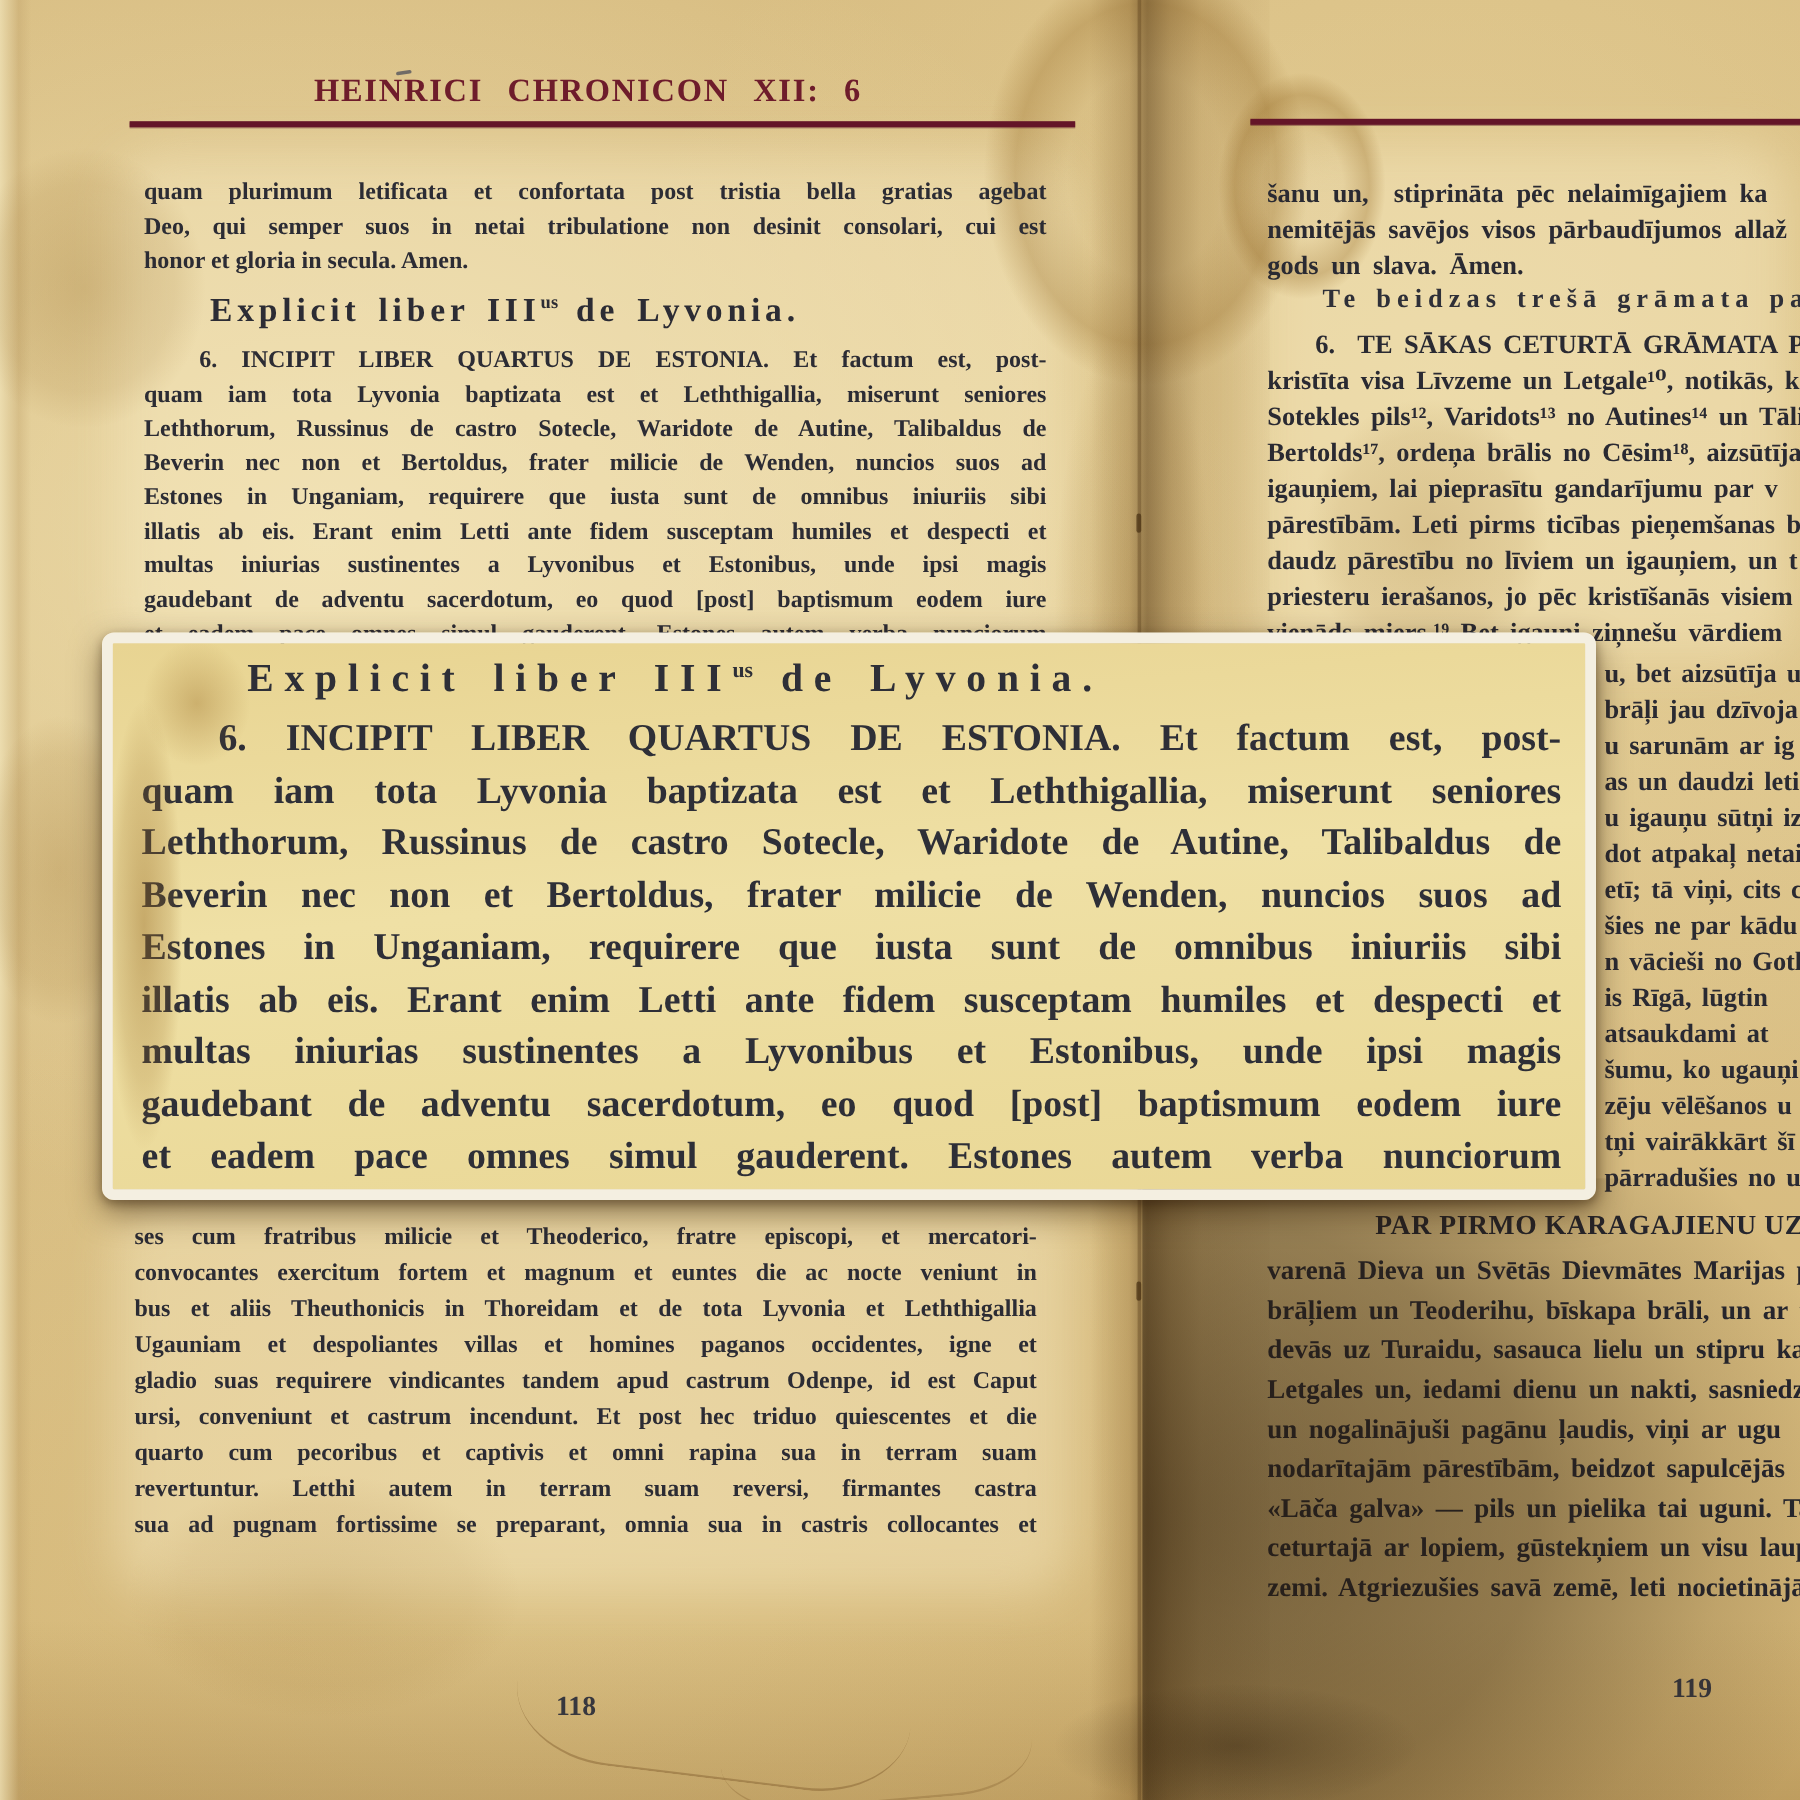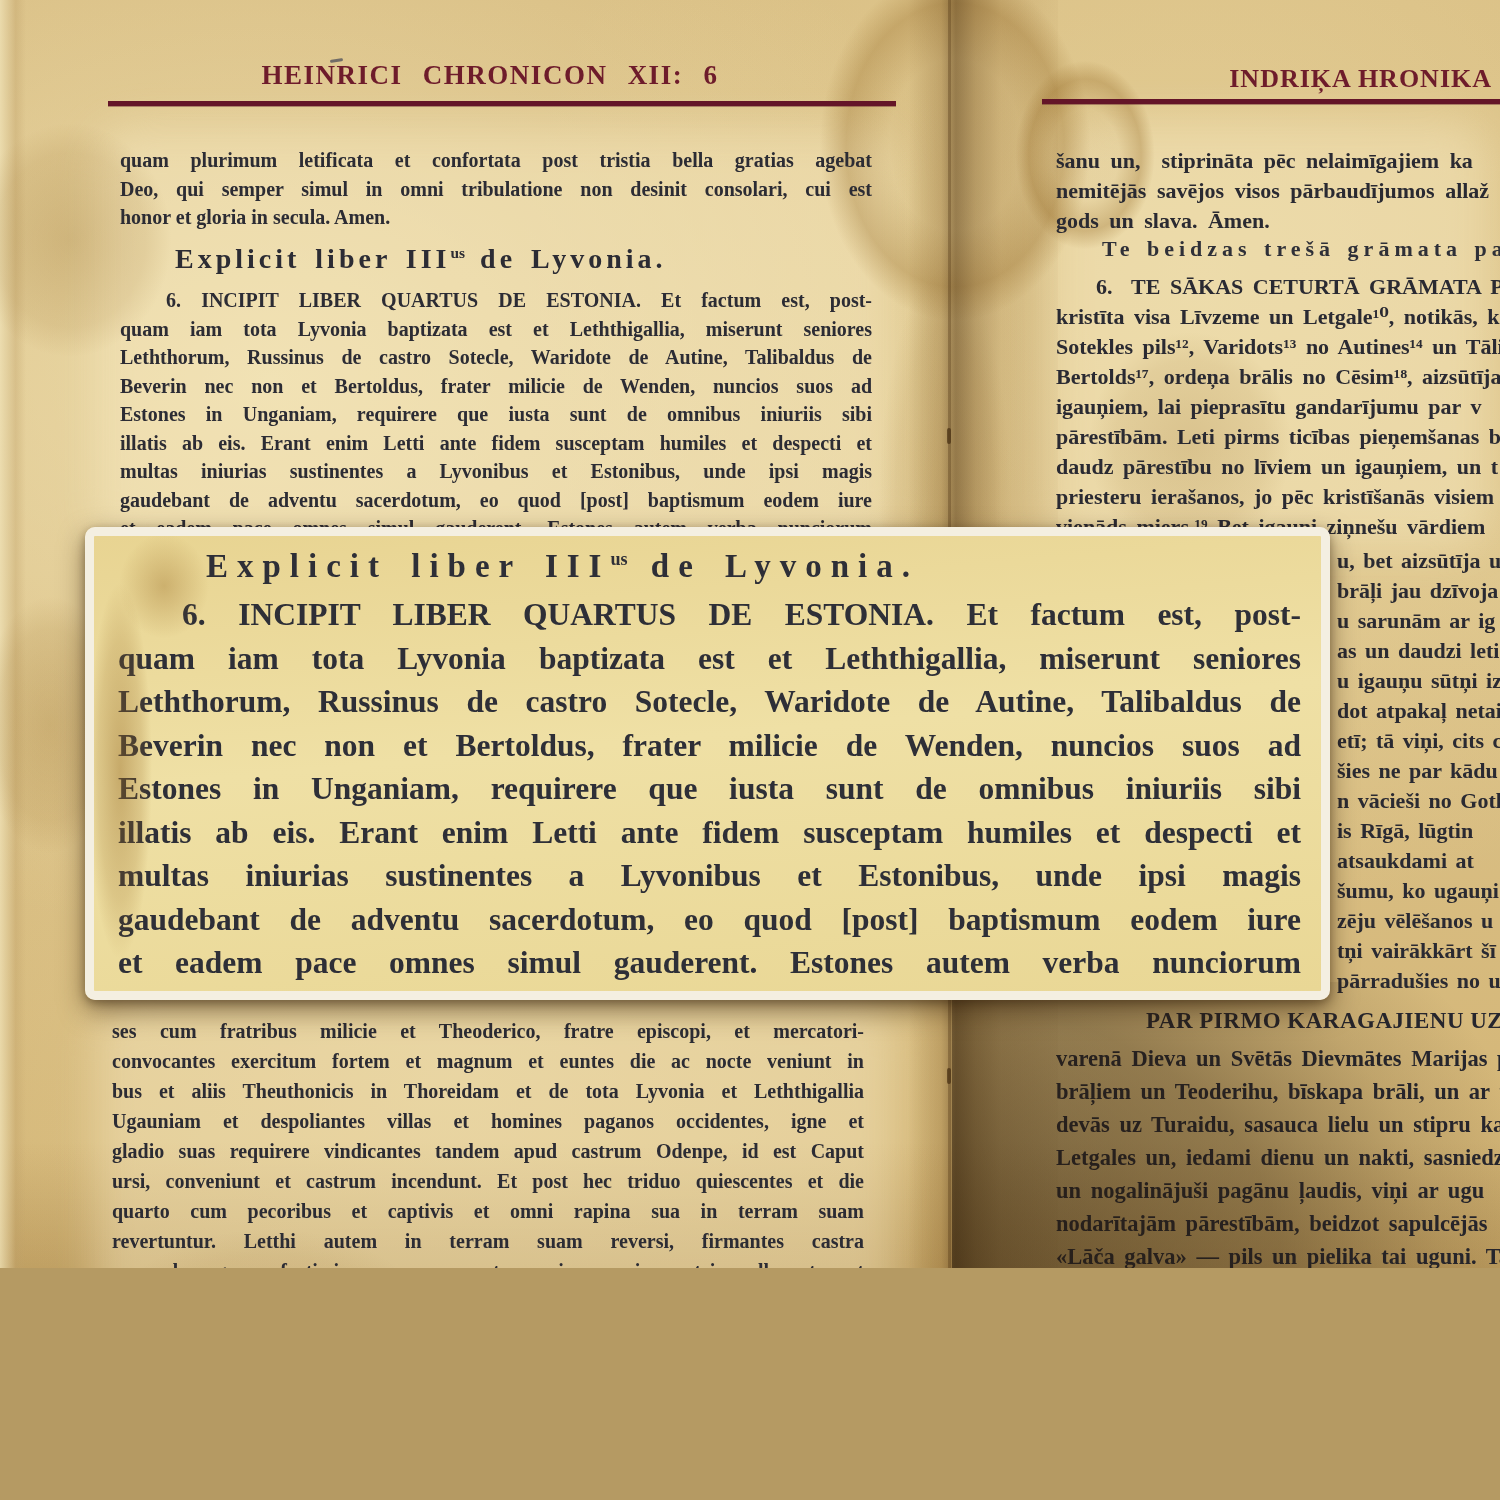--- a/index.html
+++ b/index.html
@@ -1,17 +1,17 @@
 <!DOCTYPE html>
 <html><head>
 <meta charset="utf-8">
 <style>
   html,body{margin:0;padding:0;background:#b59a63;}
   .stage{
-    position:relative;width:1500px;height:1268px;overflow:hidden;
+    position:relative;width:1500px;height:1500px;overflow:hidden;
     font-family:"Liberation Serif","DejaVu Serif",serif;
     background:
       linear-gradient(to top, rgba(120,80,25,.22), transparent 10%),
       radial-gradient(1100px 800px at 18% 30%, rgba(247,235,190,.55), transparent 70%),
       radial-gradient(950px 900px at 80% 22%, rgba(241,224,170,.42), transparent 72%),
       radial-gradient(900px 700px at 30% 85%, rgba(236,219,165,.35), transparent 75%),
       linear-gradient(to bottom, #d8bd82 0%, #dcc38a 45%, #d2b373 100%);
   }
   .abs{position:absolute;}
   .txt{font-weight:bold;color:#2c2c34;}
@@ -105,21 +105,21 @@
   <div class="abs crease" style="left:430px;top:1360px;width:330px;height:120px;transform:rotate(7deg);"></div>
   <div class="abs crease" style="left:600px;top:1420px;width:260px;height:80px;transform:rotate(-5deg);opacity:.7;"></div>
   <div class="abs stray" style="left:330px;top:59px;width:13px;height:3px;transform:rotate(-8deg);"></div>
 
   <div class="abs lp-header">HEINRICI  CHRONICON  XII: 6</div>
   <div class="abs lp-rule"></div>
 
   <div class="abs lp-text txt">
     <div class="just-exlast">
         <div class="line">quam plurimum letificata et confortata post tristia bella gratias agebat</div>
-        <div class="line">Deo, qui semper simul in omni tribulatione non desinit consolari, cui est</div>
+        <div class="line">Deo, qui semper suos in netai tribulatione non desinit consolari, cui est</div>
         <div class="line">honor et gloria in secula. Amen.</div>
       </div>
     <div class="lp-explicit"><span>Explicit liber III</span><span class="sup">us</span><span> de Lyvonia.</span></div>
     <div class="just ind46">
         <div class="line">6. INCIPIT LIBER QUARTUS DE ESTONIA. Et factum est, post-</div>
         <div class="line">quam iam tota Lyvonia baptizata est et Leththigallia, miserunt seniores</div>
         <div class="line">Leththorum, Russinus de castro Sotecle, Waridote de Autine, Talibaldus de</div>
         <div class="line">Beverin nec non et Bertoldus, frater milicie de Wenden, nuncios suos ad</div>
         <div class="line">Estones in Unganiam, requirere que iusta sunt de omnibus iniuriis sibi</div>
         <div class="line">illatis ab eis. Erant enim Letti ante fidem susceptam humiles et despecti et</div>
@@ -142,21 +142,20 @@
     </div>
 
   <div class="abs lp-pagenum txt">118</div>
 
   <div class="abs gutter"></div>
   <div class="abs seam"></div>
   <div class="abs stitch" style="left:947px;top:428px;"></div>
   <div class="abs stitch" style="left:947px;top:688px;"></div>
   <div class="abs stitch" style="left:947px;top:1068px;"></div>
 
-  <div class="abs rp-header">INDRIĶA HRONIKA</div>
   <div class="abs rp-rule"></div>
 
   <div class="abs rp-top txt nowrap">
       <div class="line">šanu un,  stiprināta pēc nelaimīgajiem ka</div>
       <div class="line">nemitējās savējos visos pārbaudījumos allaž</div>
       <div class="line">gods un slava. Āmen.</div>
     </div>
   <div class="abs rp-beidzas">Te beidzas trešā grāmata par</div>
   <div class="abs rp-mid txt nowrap ind40">
       <div class="line">6.  TE SĀKAS CETURTĀ GRĀMATA PA</div>

